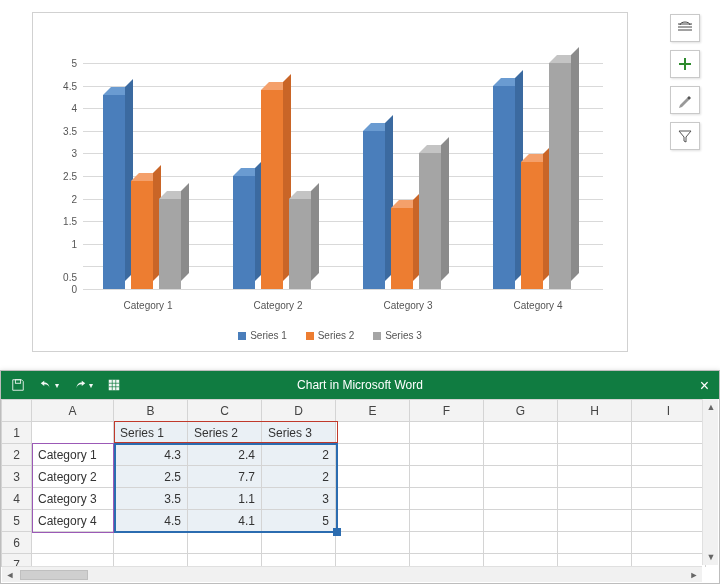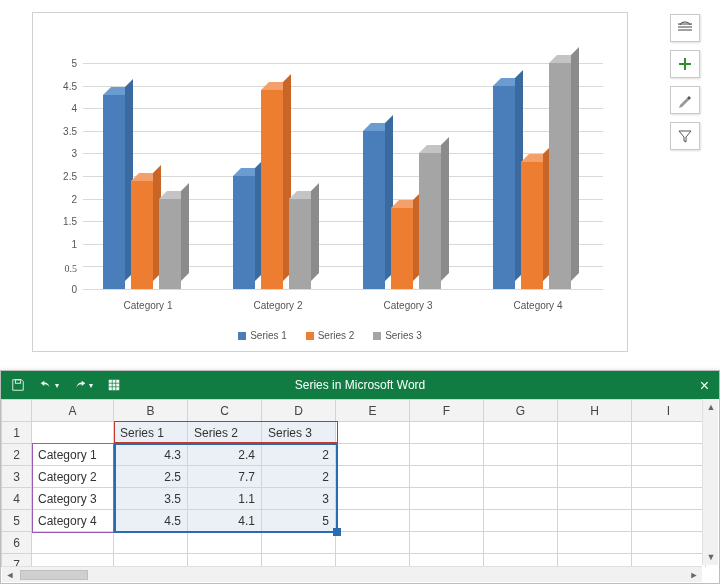--- a/index.html
+++ b/index.html
@@ -64,21 +64,21 @@
 <body>
 
 <div class="chart-wrap">
   <div class="chart-box">
 
     <div class="plot-area" id="plot">
 
     <div class="gridline" style="top: 226px;"></div>
         <div class="ytick" style="top: 226px;">0</div>
         <div class="gridline" style="top: 203.4px;"></div>
-        <div class="ytick" style="top: 205px; font-family: Liberation Serif, serif;">0.5</div>
+        <div class="ytick" style="top: 214px;">0.5</div>
         <div class="gridline" style="top: 180.8px;"></div>
         <div class="ytick" style="top: 180.8px;">1</div>
         <div class="gridline" style="top: 158.2px;"></div>
         <div class="ytick" style="top: 158.2px;">1.5</div>
         <div class="gridline" style="top: 135.6px;"></div>
         <div class="ytick" style="top: 135.6px;">2</div>
         <div class="gridline" style="top: 113px;"></div>
         <div class="ytick" style="top: 113px;">2.5</div>
         <div class="gridline" style="top: 90.4px;"></div>
         <div class="ytick" style="top: 90.4px;">3</div>
@@ -210,21 +210,21 @@
           </svg>
           <span style="font-size:8px;margin-left:2px;">▾</span>
         </span>
       <span class="qat-btn">
           <svg viewBox="0 0 16 16">
             <rect x="2" y="2" width="12" height="12" fill="#fff"></rect>
             <path d="M2 6h12M2 10h12M6 2v12M10 2v12" stroke="#107c41" stroke-width="0.8"></path>
           </svg>
         </span>
     </div>
-    <div class="win-title">Series in Microsoft Word</div>
+    <div class="win-title">Chart in Microsoft Word</div>
     <div class="win-close">×</div>
   </div>
 
   <div class="sheet-wrap">
     <table class="grid">
       <tbody>
           <tr>
         <th class="corner"></th>
         <th class="colA">A</th>
         <th class="colw">B</th>

